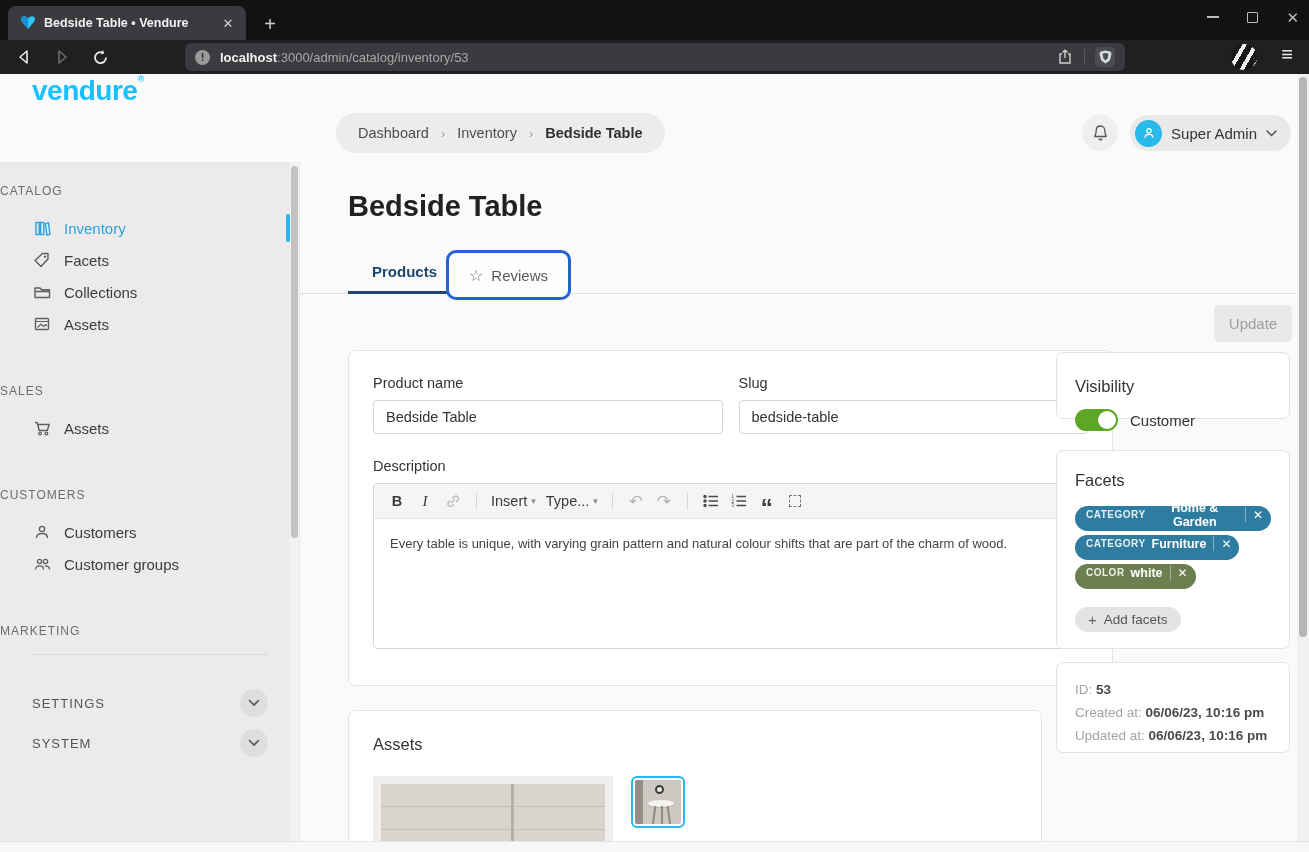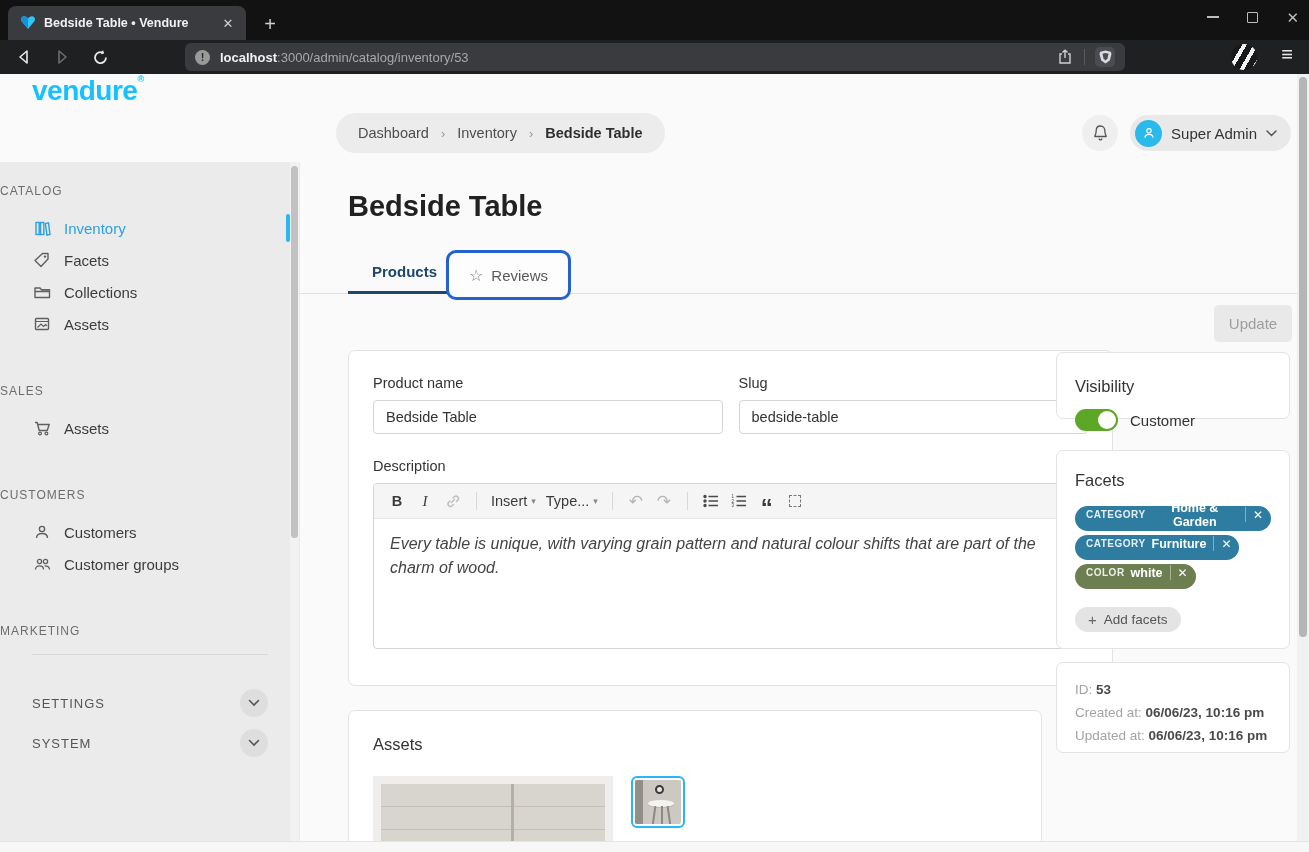--- a/index.html
+++ b/index.html
@@ -102,21 +102,21 @@
                     align-items:center; padding:0 10px; gap:2px; }
   .tbtn { min-width:26px; height:26px; display:flex; align-items:center; justify-content:center;
           border-radius:3px; color:#3a3a3a; font-size:14.5px; padding:0 4px; }
   .tbtn.bold { font-weight:bold; }
   .tbtn.italic { font-style:italic; font-family:"Liberation Serif",serif; font-size:15px; }
   .tbtn.dim { color:#b5b5b5; }
   .tbtn .caret { font-size:9px; color:#888; margin-left:4px; }
   .tb-sep { width:1px; height:18px; background:#d9d9d9; margin:0 8px; }
   .tbtn.quote { font-size:24px; font-weight:bold; line-height:0; padding-top:14px; }
   .dash-sq { width:12px; height:12px; border:1.5px dashed #777; }
-  .editor-content { min-height:129px; padding:13px 16px; font-size:16px; color:#444; line-height:24px;font-style:italic; }
+  .editor-content { min-height:129px; padding:13px 16px; font-size:13px; color:#444; line-height:24px; }
 
   .assets-card { left:48px; top:636px; width:694px; height:300px; padding:24px; }
   .assets-title, .panel-title { font-size:16.5px; color:#333; }
   .assets-body { margin-top:22px; display:flex; gap:18px; align-items:flex-start; }
   .asset-main { width:240px; height:160px; background:#efeeec; padding:8px; }
   .photo-wood { position:relative; width:100%; height:100%; overflow:hidden;
     background:
       linear-gradient(#0000 0 0),
       repeating-linear-gradient(180deg,#d8d4ce 0 22px,#c3bfb8 22px 23px),
       #d8d4ce; }

